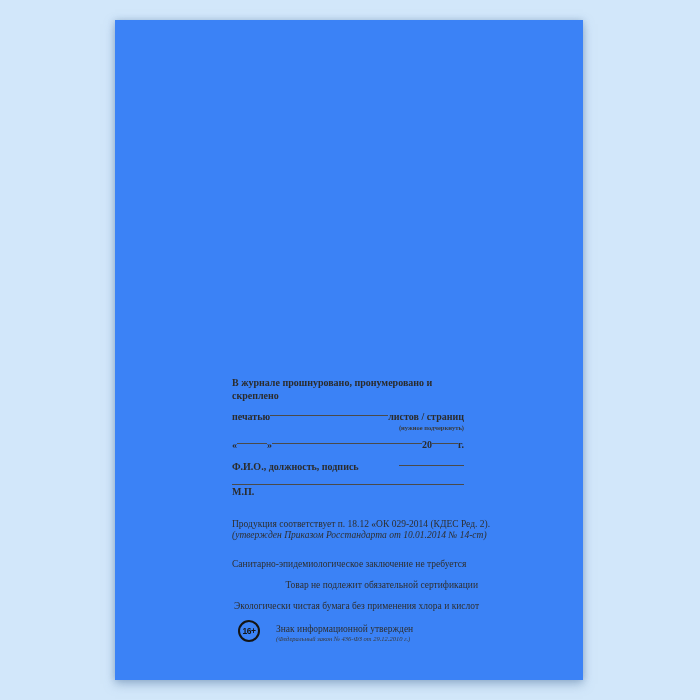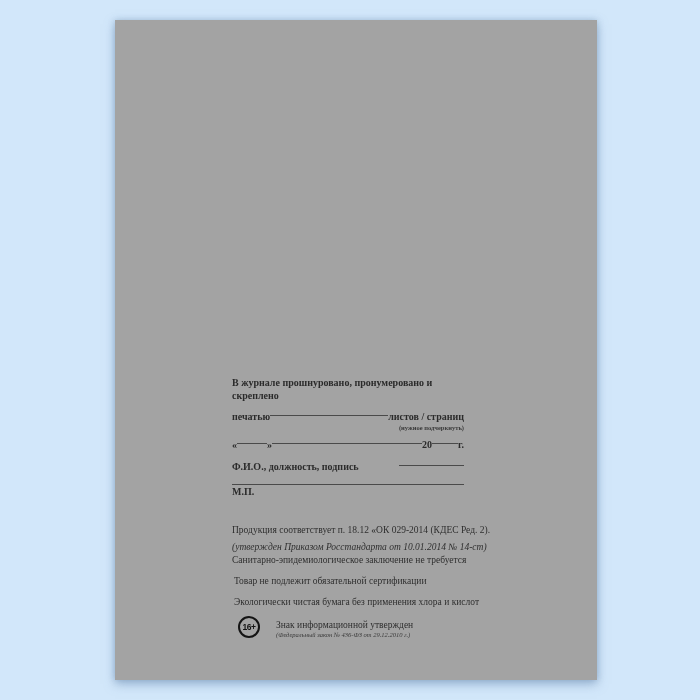--- a/index.html
+++ b/index.html
@@ -16,23 +16,22 @@
     height: 700px;
     background: #d2e7fa;
     overflow: hidden;
   }
   .page {
     position: absolute;
     left: 115px;
     top: 20px;
     width: 468px;
     height: 660px;
-    background: #a3a3a3;
+    background: #3b82f6;
     box-shadow: 0 4px 10px rgba(106, 138, 176, 0.55), 0 0 6px rgba(106, 138, 176, 0.35);
-    padding-left: 14px;
   }
   
   .stitch-block {
     position: absolute;
     left: 117px;
     top: 356px;
     width: 232px;
     color: #2b2b2b;
     font-size: 10px;
     font-weight: bold;
@@ -74,25 +73,25 @@
     position: absolute;
     left: 117px;
     top: 499px;
     width: 246px;
     color: #2e2e2e;
     font-size: 9.5px;
     font-weight: normal;
     line-height: 11px;
     white-space: nowrap;
   }
-  .cert-line { line-height: 11px; margin-top: 6px; }
+  .cert-line { line-height: 11px; }
   .italic { font-style: italic; }
-  .cert-single { margin-top: 1px; line-height: 13px; }
+  .cert-single { margin-top: 17px; line-height: 13px; }
   .cert-single.tight { margin-top: 8px; }
-  .indent2 { padding-left: 2px; }
+  .indent2 { padding-left: 2px; text-align: right; }
   .infomark-row {
     display: flex;
     align-items: flex-start;
     gap: 16px;
     margin-top: 7px;
     margin-left: 6px;
   }
   .age-badge {
     flex: 0 0 auto;
     width: 18px;

